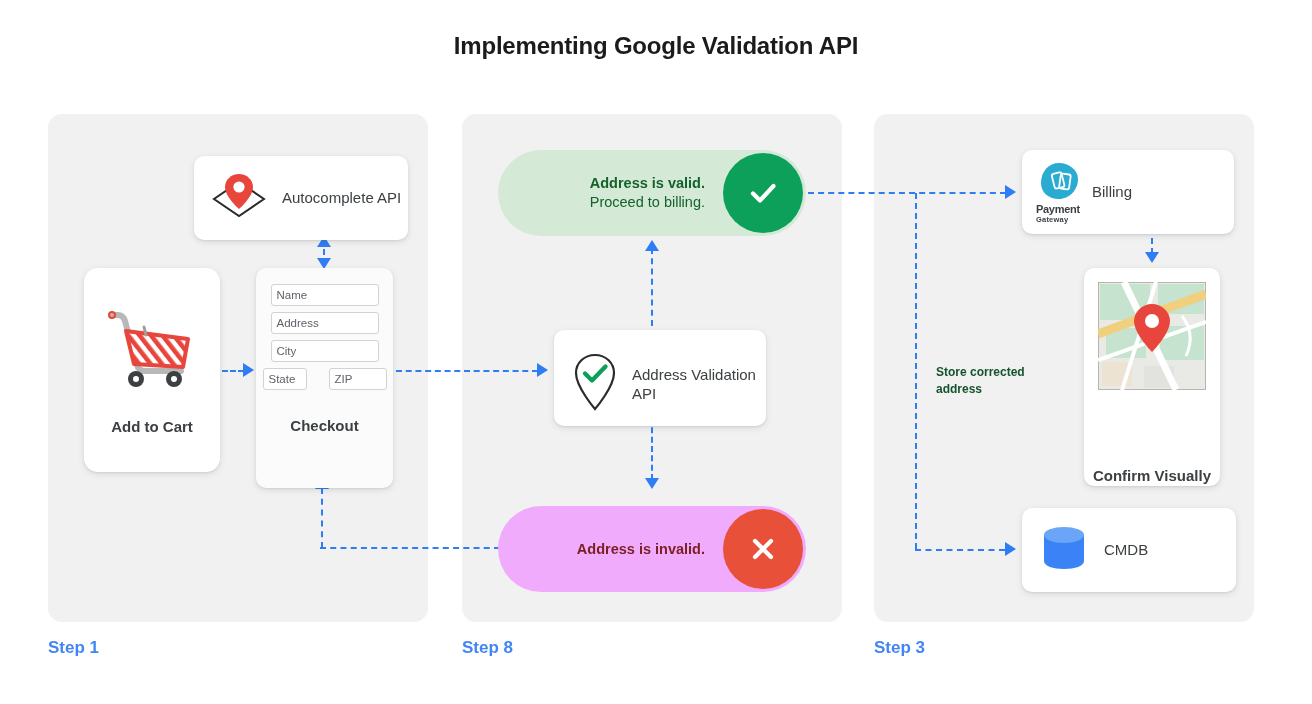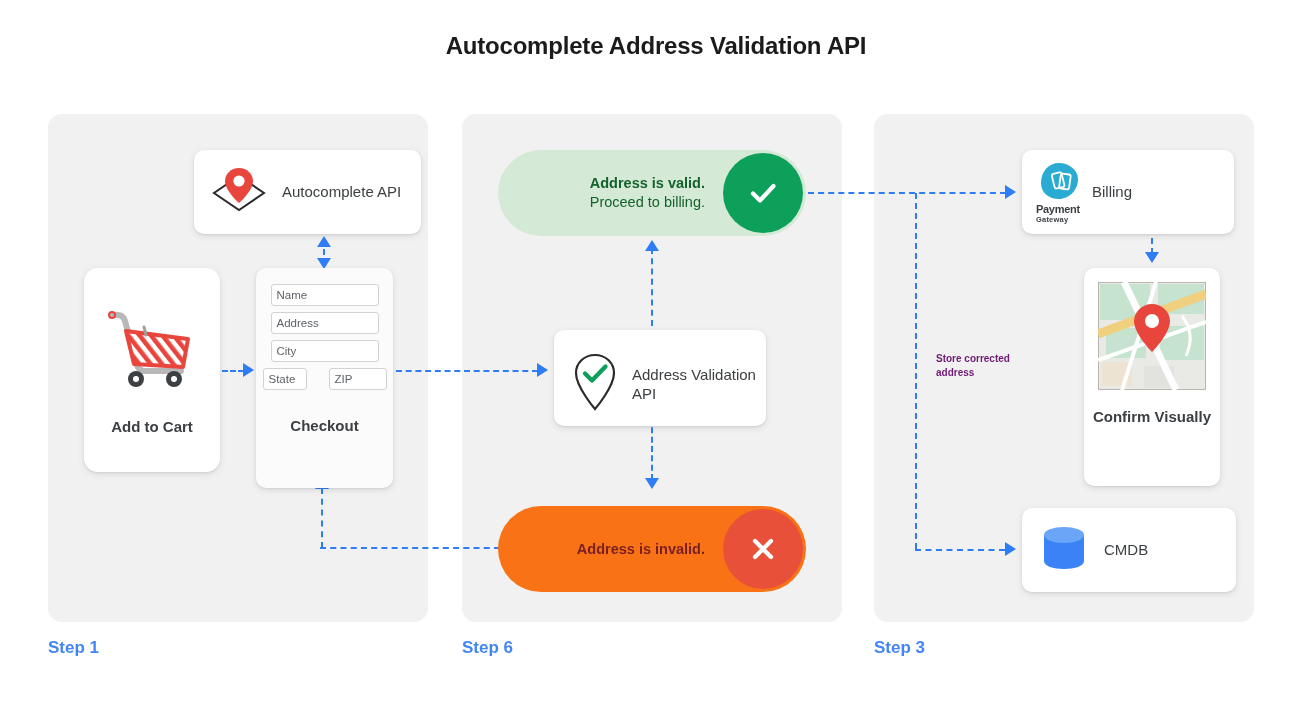--- a/index.html
+++ b/index.html
@@ -29,21 +29,21 @@
 
   
   .card{
     position:absolute;background:#ffffff;border-radius:10px;
     box-shadow:0 2px 6px rgba(60,64,67,.13),0 1px 2px rgba(60,64,67,.10);
     display:flex;align-items:center;
   }
   .card-label{font-size:15px;color:#3c4043;line-height:1.3;}
 
   
-  #card-autocomplete{left:194px;top:150px;width:200px;height:84px;padding:0 13px 0 14px;gap:12px;}
+  #card-autocomplete{left:194px;top:156px;width:200px;height:84px;padding:0 0 0 14px;gap:12px;}
   
   #card-cart{left:84px;top:268px;width:136px;height:204px;flex-direction:column;justify-content:center;gap:4px;border-radius:14px;}
   #card-cart .card-label{font-size:15px;font-weight:bold;color:#3c4043;margin-top:14px;}
   
   #card-checkout{left:256px;top:268px;width:137px;height:204px;flex-direction:column;
      justify-content:flex-start;padding-top:16px;background:#fbfbfb;}
   #card-checkout .card-label{font-size:15px;font-weight:bold;color:#3c4043;margin-top:20px;}
 
   .field{
     box-sizing:border-box;width:108px;height:22px;border:1px solid #d2d2d2;border-radius:3px;
@@ -54,30 +54,30 @@
   .field.small{width:44px;}
   .field.zip{width:58px;}
 
   
   #card-validation{left:554px;top:330px;width:196px;height:84px;padding:12px 0 0 16px;gap:12px;}
 
   
   #card-billing{left:1022px;top:150px;width:198px;height:84px;padding:0 0 0 14px;gap:10px;}
   
   #card-map{left:1084px;top:268px;width:136px;height:204px;flex-direction:column;
-     justify-content:flex-start;padding-top:14px;}
+     justify-content:space-between;padding-top:14px;}
   #card-map .card-label{font-size:15px;font-weight:bold;color:#3c4043;
      text-align:center;margin-top:14px;line-height:1.25;}
   
   #card-cmdb{left:1022px;top:508px;width:198px;height:84px;padding:0 0 0 16px;gap:14px;}
 
   
   .pill{position:absolute;border-radius:60px;display:flex;align-items:center;}
   #pill-valid{left:498px;top:150px;width:308px;height:86px;background:#d4ead7;}
-  #pill-invalid{left:498px;top:506px;width:308px;height:86px;background:#f97316;}
+  #pill-invalid{left:498px;top:506px;width:308px;height:86px;background:#f0abfc;}
   .pill-text{flex:1;text-align:right;padding-right:18px;line-height:1.28;}
   #pill-valid .pill-text{font-size:14.5px;color:#15622c;}
   #pill-invalid .pill-text{font-size:14.5px;color:#7a1f22;}
   .pill-text .strong{font-weight:bold;display:block;}
   .pill-circle{
     width:80px;height:80px;border-radius:50%;display:flex;align-items:center;justify-content:center;
     margin-right:3px;flex:0 0 auto;
   }
   #pill-valid .pill-circle{background:#0da05a;}
   #pill-invalid .pill-circle{background:#e8503a;}
@@ -85,28 +85,28 @@
   
   .conn{position:absolute;}
   .h-dash{height:0;border-top:2px dashed #2f7df4;}
   .v-dash{width:0;border-left:2px dashed #2f7df4;}
   .arrow{position:absolute;width:0;height:0;}
   .arrow-r{border-top:7px solid transparent;border-bottom:7px solid transparent;border-left:11px solid #2f7df4;}
   .arrow-u{border-left:7px solid transparent;border-right:7px solid transparent;border-bottom:11px solid #2f7df4;}
   .arrow-d{border-left:7px solid transparent;border-right:7px solid transparent;border-top:11px solid #2f7df4;}
 
   .store-note{
-    position:absolute;left:936px;top:352px;width:110px;
-    font-size:10px;font-weight:bold;color:#701a75;line-height:1.38;
+    position:absolute;left:936px;top:364px;width:110px;
+    font-size:12px;font-weight:bold;color:#14532d;line-height:1.38;
   }
 </style>
 </head>
 <body>
 
-<div class="page-title">Autocomplete Address Validation API</div>
+<div class="page-title">Implementing Google Validation API</div>
 
 <div class="panel" id="panel1"></div>
 <div class="panel" id="panel2"></div>
 <div class="panel" id="panel3"></div>
 
 <div class="conn h-dash" style="left:222px;top:370px;width:22px;"></div>
 <div class="arrow arrow-r" style="left:243px;top:363px;"></div>
 
 <div class="conn v-dash" style="left:323px;top:240px;height:24px;"></div>
 <div class="arrow arrow-u" style="left:317px;top:236px;"></div>
@@ -253,14 +253,14 @@
   <span>
     <svg width="52" height="52" viewBox="0 0 52 52">
       <path d="M6 13 v26 c0 5 9 8 20 8 s20-3 20-8 V13z" fill="#3b82f6"></path>
       <ellipse cx="26" cy="13" rx="20" ry="8" fill="#6ba5f7"></ellipse>
     </svg>
   </span>
   <span class="card-label">CMDB</span>
 </div>
 
 <div class="step-label" id="step1lbl">Step 1</div>
-<div class="step-label" id="step2lbl">Step 6</div>
+<div class="step-label" id="step2lbl">Step 8</div>
 <div class="step-label" id="step3lbl">Step 3</div>
 
 </body></html>

